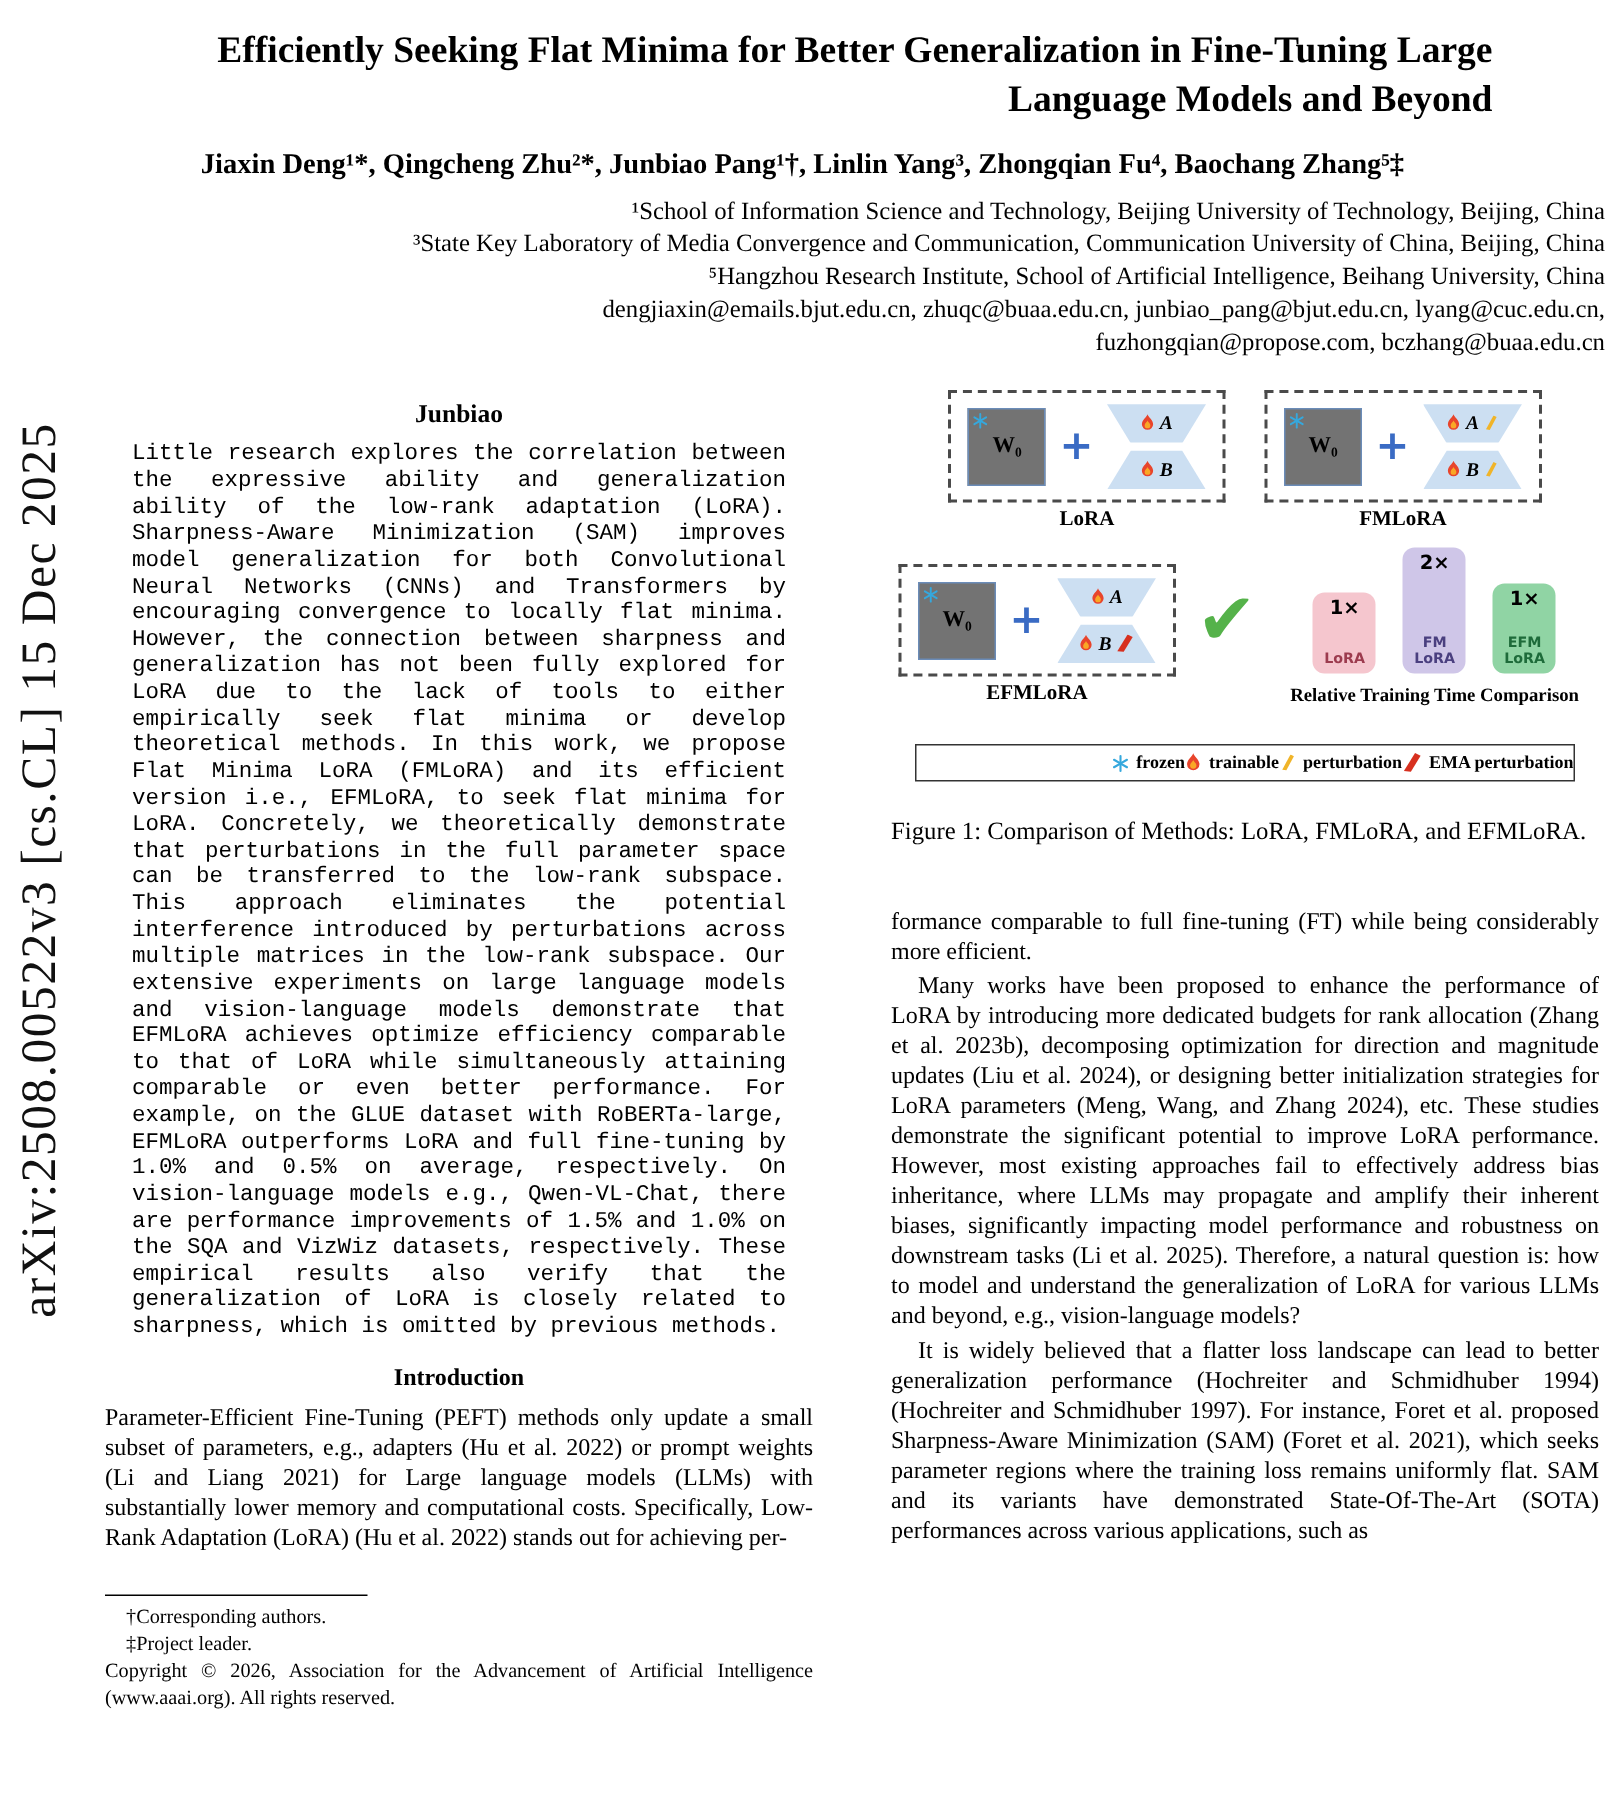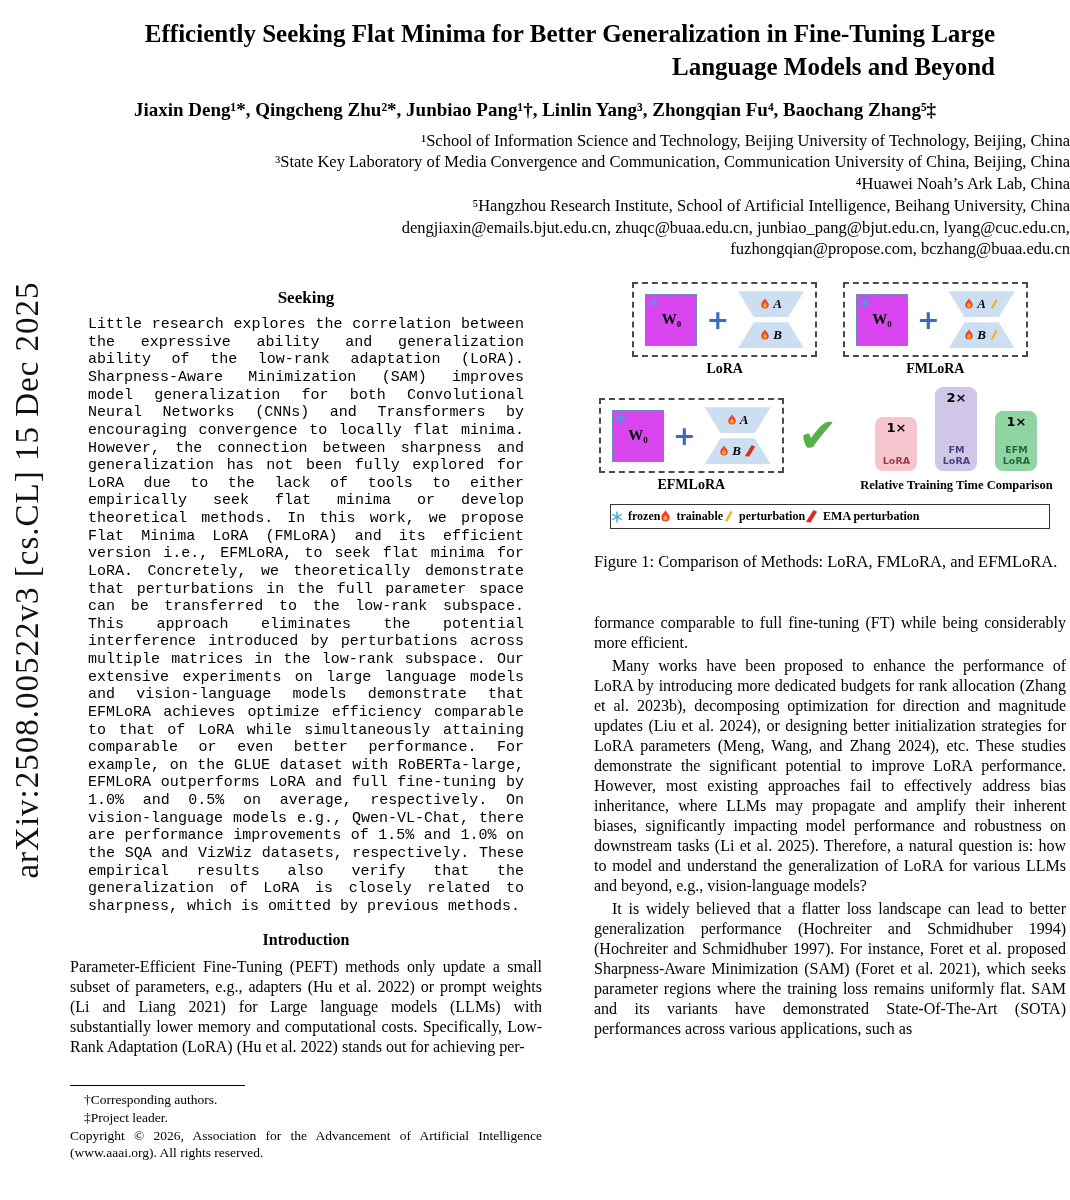--- a/index.html
+++ b/index.html
@@ -53,21 +53,21 @@
   .fig-canvas { width:462px; margin:0 auto; }
   .fig-row1 { display:flex; justify-content:center; gap:26px; }
   .fig-row2 { display:flex; justify-content:center; align-items:flex-end; gap:14px; margin-top:10px; }
 
   .method-panel { display:flex; flex-direction:column; align-items:center; }
   .panel-box {
     border:2px dashed #4a4a4a; padding:7px 11px; background:#fff;
     display:flex; align-items:center; gap:9px;
   }
   .w0 {
-    width:52px; height:52px; background:#d946ef; border:1.5px solid #6b8cb8;
+    width:52px; height:52px; background:#737373; border:1.5px solid #6b8cb8;
     position:relative; display:flex; align-items:center; justify-content:center;
     font-weight:bold; font-size:15px;
   }
   .w0 .corner-ic { position:absolute; top:2px; left:2px; line-height:0; }
   .plus { font-size:27px; font-weight:bold; color:#3a6bc4; font-family:"DejaVu Sans", sans-serif; line-height:1; }
   .traps { display:flex; flex-direction:column; gap:5px; }
   .trap {
     width:66px; height:26px; background:#ccdff2;
     display:flex; align-items:center; justify-content:center; gap:3px;
     font-weight:bold; font-style:italic; font-size:13px;
@@ -88,22 +88,22 @@
   .bar .mult { font-weight:bold; font-size:13px; font-family:"DejaVu Sans", sans-serif; }
   .bar .blabel {
     font-size:9.5px; font-weight:bold; text-align:center; line-height:1.15;
     white-space:pre-line; font-family:"DejaVu Sans", sans-serif;
   }
   .bar1 { height:54px; } .bar2 { height:84px; } .bar3 { height:60px; }
   .bar1 .blabel { color:#9c3b4e; } .bar2 .blabel { color:#4a3f7f; } .bar3 .blabel { color:#1e6b3a; }
   .chart-title { font-weight:bold; font-size:12.5px; margin-top:7px; }
 
   .legend {
-    border:1.5px solid #333; display:flex; justify-content:flex-start; align-items:center;
-    margin:11px auto 0; width:440px; height:25px;
+    border:1.5px solid #333; display:flex; justify-content:flex-end; align-items:center;
+    margin:25px auto 0; width:440px; height:25px;
   }
   .legend-item { display:flex; align-items:center; gap:5px; font-size:12px; font-weight:bold; }
 
   .fig-caption { margin-top:22px; font-size:16.5px; line-height:1.32; text-align:justify; }
   .fig-spacer { height:18px; }
 
   svg { display:block; }
 </style>
 </head>
 <body>
@@ -111,30 +111,29 @@
 <div class="page">
 
   <div class="arxiv-strip">arXiv:2508.00522v3  [cs.CL]  15 Dec 2025</div>
 
   <h1 class="title">Efficiently Seeking Flat Minima for Better Generalization in Fine-Tuning Large Language Models and Beyond</h1>
   <div class="authors">Jiaxin Deng¹*, Qingcheng Zhu²*, Junbiao Pang¹†, Linlin Yang³, Zhongqian Fu⁴, Baochang Zhang⁵‡</div>
 
   <div class="affils">
     <div class="affil">¹School of Information Science and Technology, Beijing University of Technology, Beijing, China</div>
     <div class="affil">³State Key Laboratory of Media Convergence and Communication, Communication University of China, Beijing, China</div>
-    <div class="affil">⁴Huawei Noah’s Ark Lab, China</div>
     <div class="affil">⁵Hangzhou Research Institute, School of Artificial Intelligence, Beihang University, China</div>
     <div class="affil">dengjiaxin@emails.bjut.edu.cn, zhuqc@buaa.edu.cn, junbiao_pang@bjut.edu.cn, lyang@cuc.edu.cn,</div>
     <div class="affil">fuzhongqian@propose.com, bczhang@buaa.edu.cn</div>
   </div>
 
   <div class="columns">
 
     <div class="col col-left">
-      <div class="abs-heading">Seeking</div>
+      <div class="abs-heading">Junbiao</div>
       <div class="abs-text">Little research explores the correlation between the expressive ability and generalization ability of the low-rank adaptation (LoRA). Sharpness-Aware Minimization (SAM) improves model generalization for both Convolutional Neural Networks (CNNs) and Transformers by encouraging convergence to locally flat minima. However, the connection between sharpness and generalization has not been fully explored for LoRA due to the lack of tools to either empirically seek flat minima or develop theoretical methods. In this work, we propose Flat Minima LoRA (FMLoRA) and its efficient version i.e., EFMLoRA, to seek flat minima for LoRA. Concretely, we theoretically demonstrate that perturbations in the full parameter space can be transferred to the low-rank subspace. This approach eliminates the potential interference introduced by perturbations across multiple matrices in the low-rank subspace. Our extensive experiments on large language models and vision-language models demonstrate that EFMLoRA achieves optimize efficiency comparable to that of LoRA while simultaneously attaining comparable or even better performance. For example, on the GLUE dataset with RoBERTa-large, EFMLoRA outperforms LoRA and full fine-tuning by 1.0% and 0.5% on average, respectively. On vision-language models e.g., Qwen-VL-Chat, there are performance improvements of 1.5% and 1.0% on the SQA and VizWiz datasets, respectively. These empirical results also verify that the generalization of LoRA is closely related to sharpness, which is omitted by previous methods.</div>
 
       <div class="sec-heading">Introduction</div>
       <p class="body-text noindent">Parameter-Efficient Fine-Tuning (PEFT) methods only update a small subset of parameters, e.g., adapters (Hu et al. 2022) or prompt weights (Li and Liang 2021) for Large language models (LLMs) with substantially lower memory and computational costs. Specifically, Low-Rank Adaptation (LoRA) (Hu et al. 2022) stands out for achieving per-</p>
 
       <div class="footnote-block">
         <div class="fn-rule"></div>
         <div class="fn">†Corresponding authors.</div>
         <div class="fn">‡Project leader.</div>
         <div class="fn fn-justify">Copyright © 2026, Association for the Advancement of Artificial Intelligence (www.aaai.org). All rights reserved.</div>

